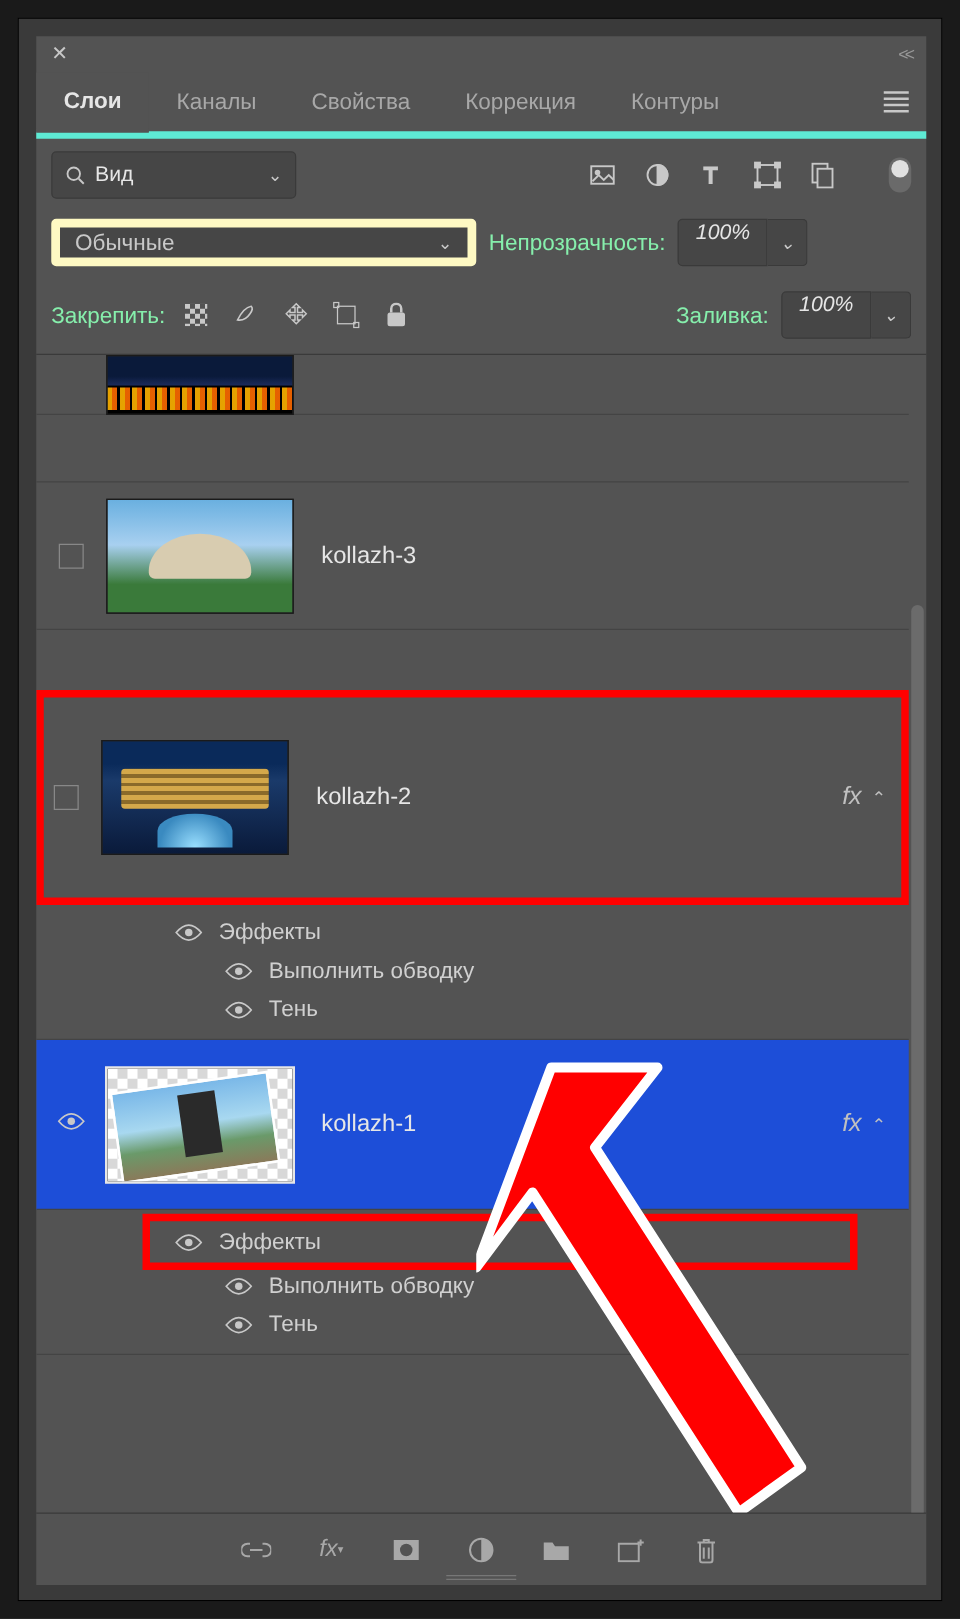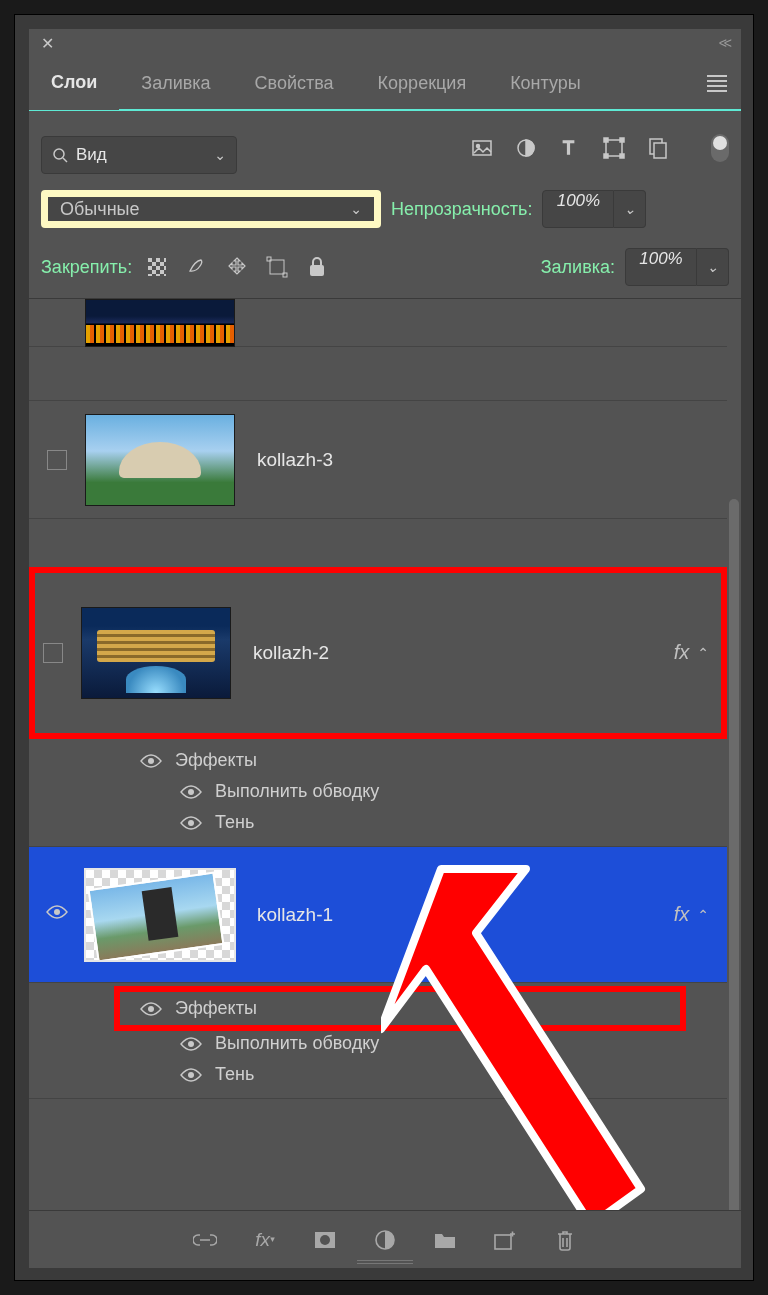--- a/index.html
+++ b/index.html
@@ -2,29 +2,29 @@
 <html><head>
 <meta charset="utf-8">
 <style>
   * { box-sizing: border-box; margin: 0; padding: 0; font-family: -apple-system, 'Segoe UI', Arial, sans-serif; }
   body { background:#1a1a1a; width:768px; height:1295px; overflow:hidden; }
   .shell { position:absolute; left:14px; top:14px; width:740px; height:1267px; background:#3a3a3a; border:1px solid #000; }
   .panel { position:absolute; left:14px; top:14px; width:712px; height:1239px; background:#535353; color:#c8c8c8; font-size:18px; display:flex; flex-direction:column; }
   .titlebar { height:28px; display:flex; align-items:center; justify-content:space-between; padding:0 12px; }
   .close { color:#c8c8c8; font-size:16px; cursor:pointer; }
   .collapse { color:#9a9a9a; font-size:14px; letter-spacing:-3px; cursor:pointer; }
-  .tabs { display:flex; align-items:center; height:54px; border-bottom:2px solid #5eead4; }
+  .tabs { display:flex; align-items:center; height:54px; border-bottom:6px solid #5eead4; }
   .tab { padding:0 22px; height:100%; display:flex; align-items:center; color:#a8a8a8; cursor:pointer; }
   .tab.active { background:#535353; color:#e6e6e6; border-bottom:3px solid #535353; position:relative; top:1px; font-weight:600; }
   .tabs .spacer { flex:1; }
   .menu-icon { padding:0 14px; color:#c8c8c8; cursor:pointer; }
   .menu-icon span { display:block; width:20px; height:2px; background:#c8c8c8; margin:3px 0; }
 
   .row { display:flex; align-items:center; padding:10px 12px; gap:12px; }
-  .search-wrap { display:flex; align-items:center; background:#464646; border:1px solid #3a3a3a; border-radius:4px; height:38px; width:196px; padding:0 10px; gap:8px;margin-top:15px; }
+  .search-wrap { display:flex; align-items:center; background:#464646; border:1px solid #3a3a3a; border-radius:4px; height:38px; width:196px; padding:0 10px; gap:8px; }
   .search-wrap input { background:transparent; border:none; color:#e6e6e6; font-size:17px; outline:none; width:100px; }
   .chev { color:#c8c8c8; font-size:14px; }
   .filters { display:flex; gap:22px; margin-left:auto; margin-right:30px; }
   .filt { width:22px; height:22px; display:flex; align-items:center; justify-content:center; cursor:pointer; }
   .filt svg { width:22px; height:22px; fill:none; stroke:#c8c8c8; stroke-width:1.5; }
   .toggle { width:18px; height:28px; background:#6a6a6a; border-radius:10px; position:relative; cursor:pointer; }
   .toggle::after { content:''; position:absolute; top:2px; left:2px; width:14px; height:14px; background:#e0e0e0; border-radius:50%; }
 
   .blend { display:flex; align-items:center; padding:6px 12px 12px 12px; gap:10px; border:none; }
   .blend-sel { flex:0 0 340px; height:38px; background:#464646; border:7px solid #fef9c3; border-radius:4px; display:flex; align-items:center; justify-content:space-between; padding:0 12px; cursor:pointer; }
@@ -88,21 +88,21 @@
 <div class="shell">
   <div class="panel">
 
     <div class="titlebar">
       <span class="close">✕</span>
       <span class="collapse">&lt;&lt;</span>
     </div>
 
     <div class="tabs">
       <div class="tab active">Слои</div>
-      <div class="tab">Заливка</div>
+      <div class="tab">Каналы</div>
       <div class="tab">Свойства</div>
       <div class="tab">Коррекция</div>
       <div class="tab">Контуры</div>
       <div class="spacer"></div>
       <div class="menu-icon">
           <span></span>
           <span></span>
           <span></span>
           <span></span>
         </div>

